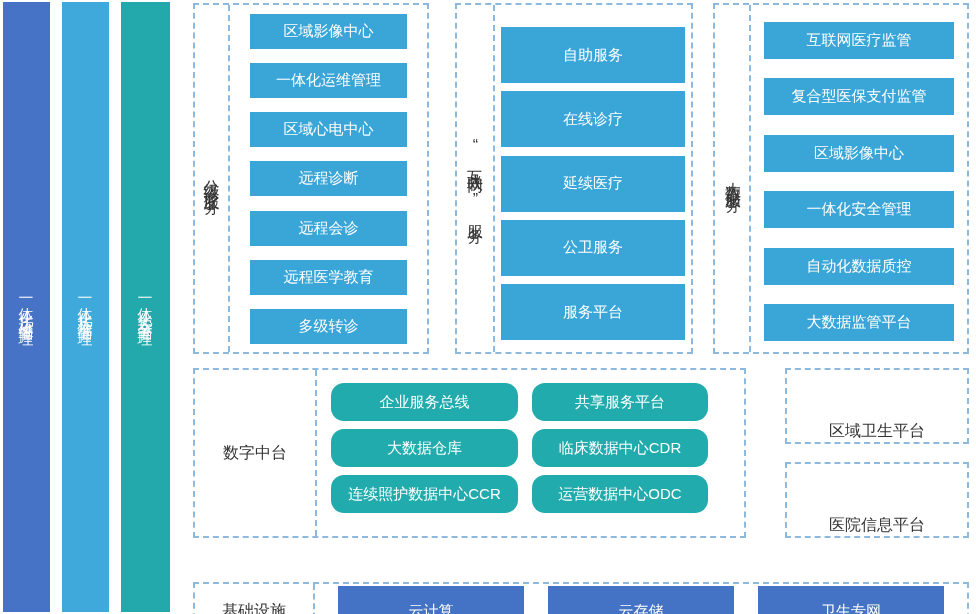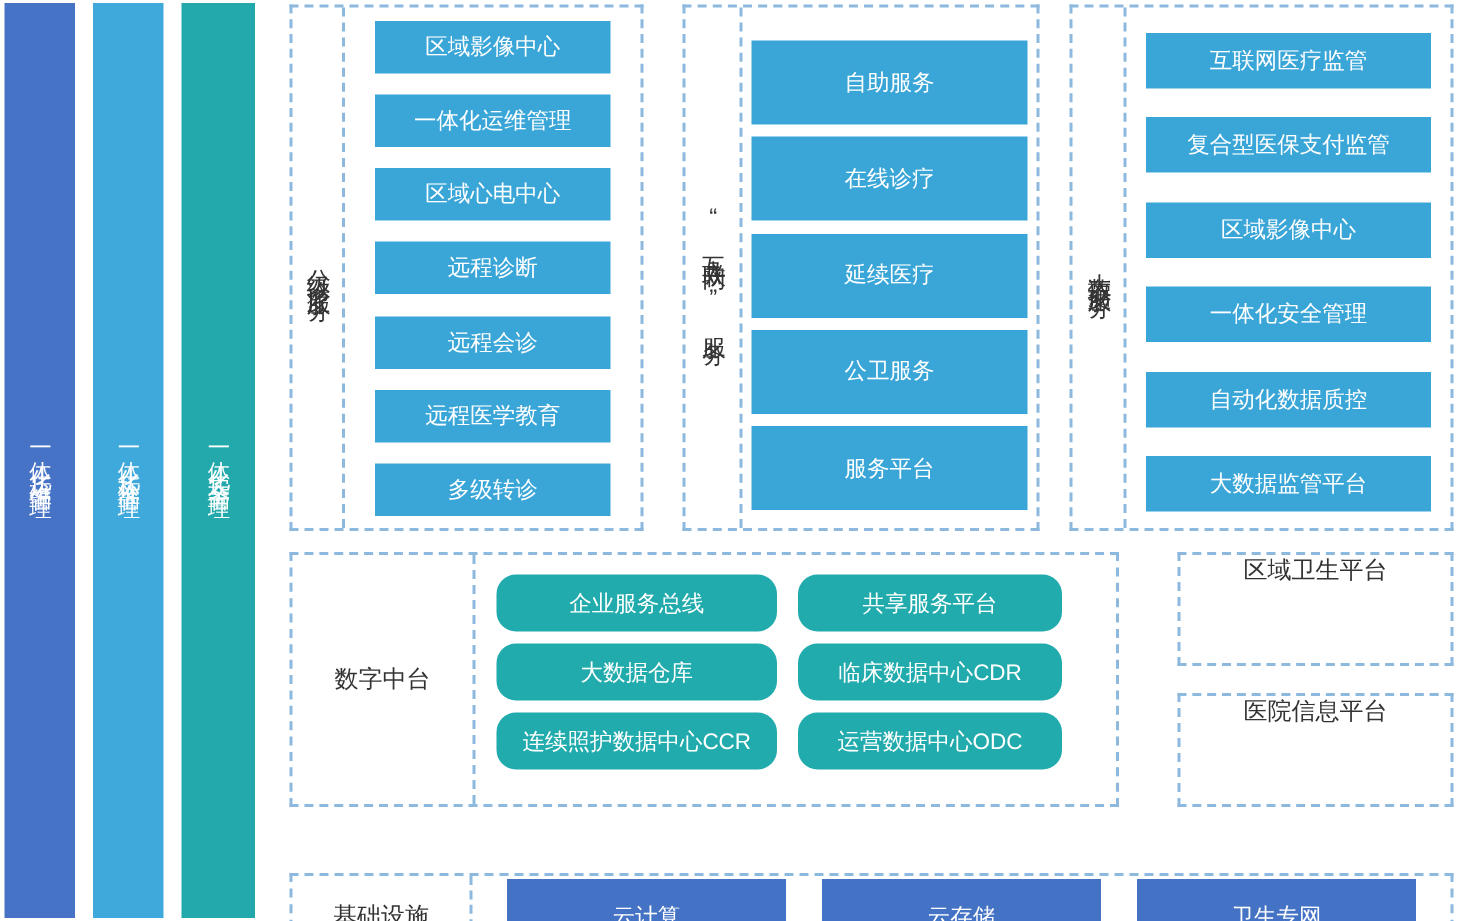--- a/index.html
+++ b/index.html
@@ -75,21 +75,21 @@
   #middle .label-col { width:122px; }
   .mid-grid {
     flex:1; display:grid; grid-template-columns:187px 176px;
     gap:8px 14px; align-content:start; padding:13px 36px 0 14px;
   }
   .mid-grid .chip { width:100%; height:38px; }
 
   
   .platform-box {
     left:785px; width:184px; height:76px;
-    display:flex; align-items:flex-start; justify-content:center;
+    display:flex; align-items:flex-end; justify-content:center;
   }
   #platformA { top:368px; }
   #platformB { top:462px; }
 
   
   #infra { left:193px; top:582px; width:776px; height:58px; }
   #infra .label-col { width:120px; }
   .infra-content {
     flex:1; display:flex; align-items:center; justify-content:center; gap:24px;
   }

